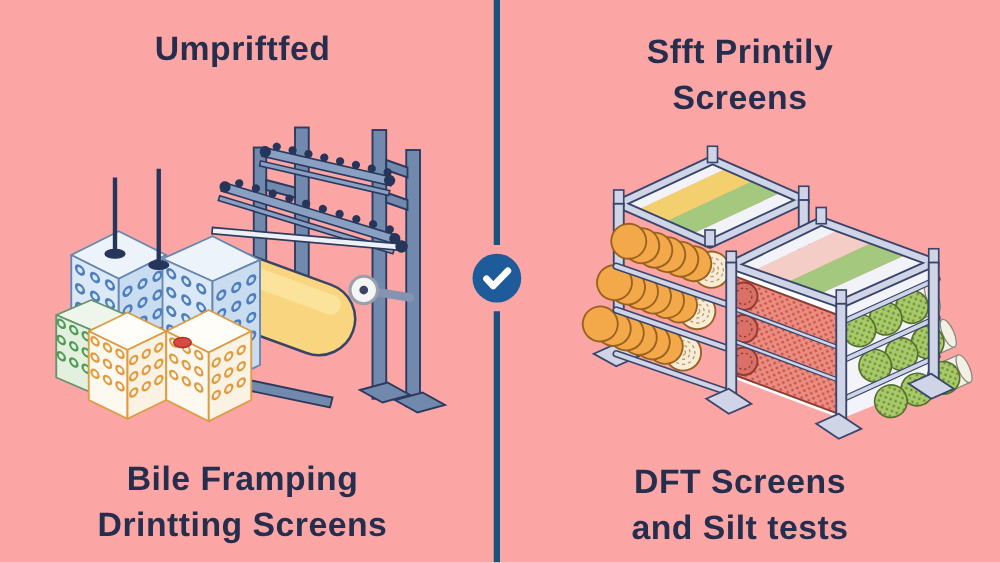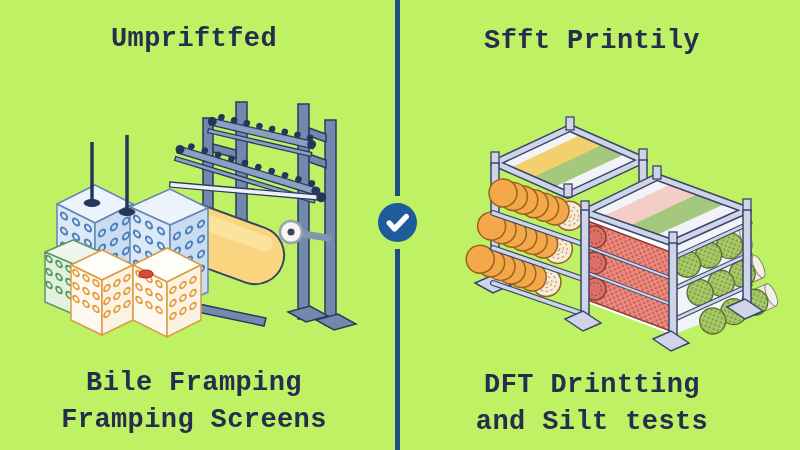--- a/index.html
+++ b/index.html
@@ -1,18 +1,18 @@
 <!DOCTYPE html>
 <html><head>
 <meta charset="utf-8">
 <style>
   html,body{margin:0;padding:0;background:#e9e9e9;}
   .canvas{
-    position:relative;width:800px;height:450px;background:#bef264;
-    overflow:hidden;font-family:Liberation Mono, monospace;margin:0 auto;
+    position:relative;width:800px;height:450px;background:#fca5a5;
+    overflow:hidden;font-family:Liberation Sans, sans-serif;margin:0 auto;
   }
   .txt{
     position:absolute;text-align:center;color:#262e4e;font-weight:700;
     font-size:27px;line-height:37px;letter-spacing:.4px;
   }
   .txt span{display:block;}
   .title-left{left:0;width:388px;top:21px;}
   .title-right{left:392px;width:400px;top:23px;}
   .caption-left{left:0;width:388px;top:365px;}
   .caption-right{left:392px;width:400px;top:367px;}
@@ -38,28 +38,29 @@
     <svg width="39" height="39" viewBox="-20 -20 40 40">
       <path d="M -8.5 0.5 L -3 6.5 L 9 -6" fill="none" stroke="#ffffff" stroke-width="5.5" stroke-linecap="round" stroke-linejoin="round"></path>
     </svg>
   </div>
 
   <div class="txt title-left">
     <span>Umpriftfed</span>
   </div>
   <div class="txt caption-left">
     <span>Bile Framping</span>
-    <span>Framping Screens</span>
+    <span>Drintting Screens</span>
   </div>
 
   <div class="txt title-right">
     <span>Sfft Printily</span>
+    <span>Screens</span>
   </div>
   <div class="txt caption-right">
-    <span>DFT Drintting</span>
+    <span>DFT Screens</span>
     <span>and Silt tests</span>
   </div>
 
   <svg class="illus illus-left" width="365" height="270" viewBox="0 0 365 270">
     <defs>
       <g id="dotgrid4">
         <circle cx="0" cy="0" r="3.1"></circle>
           <circle cx="12" cy="0" r="3.1"></circle>
           <circle cx="24" cy="0" r="3.1"></circle>
         <circle cx="0" cy="15" r="3.1"></circle>

